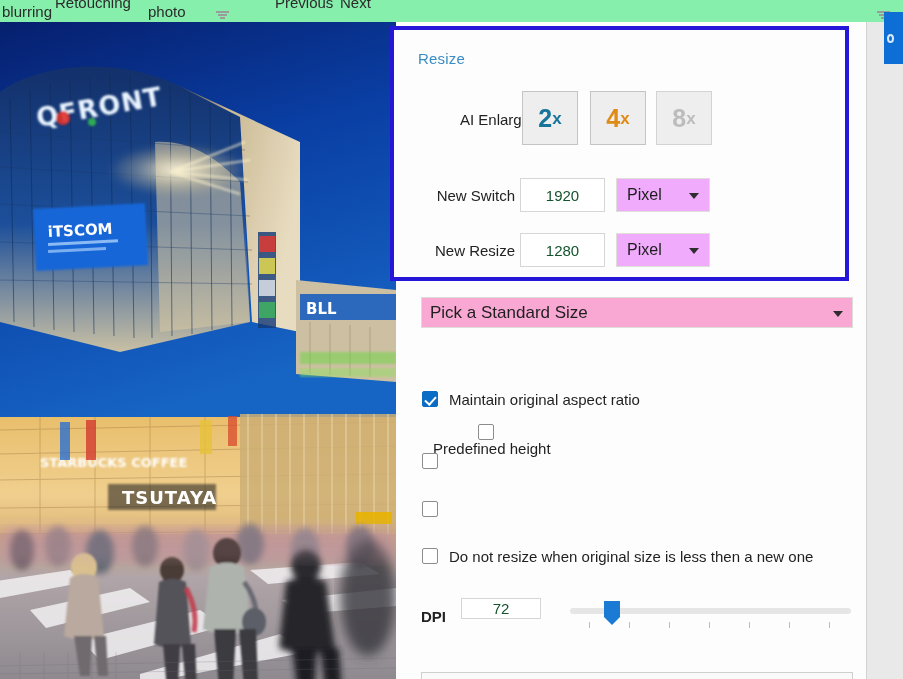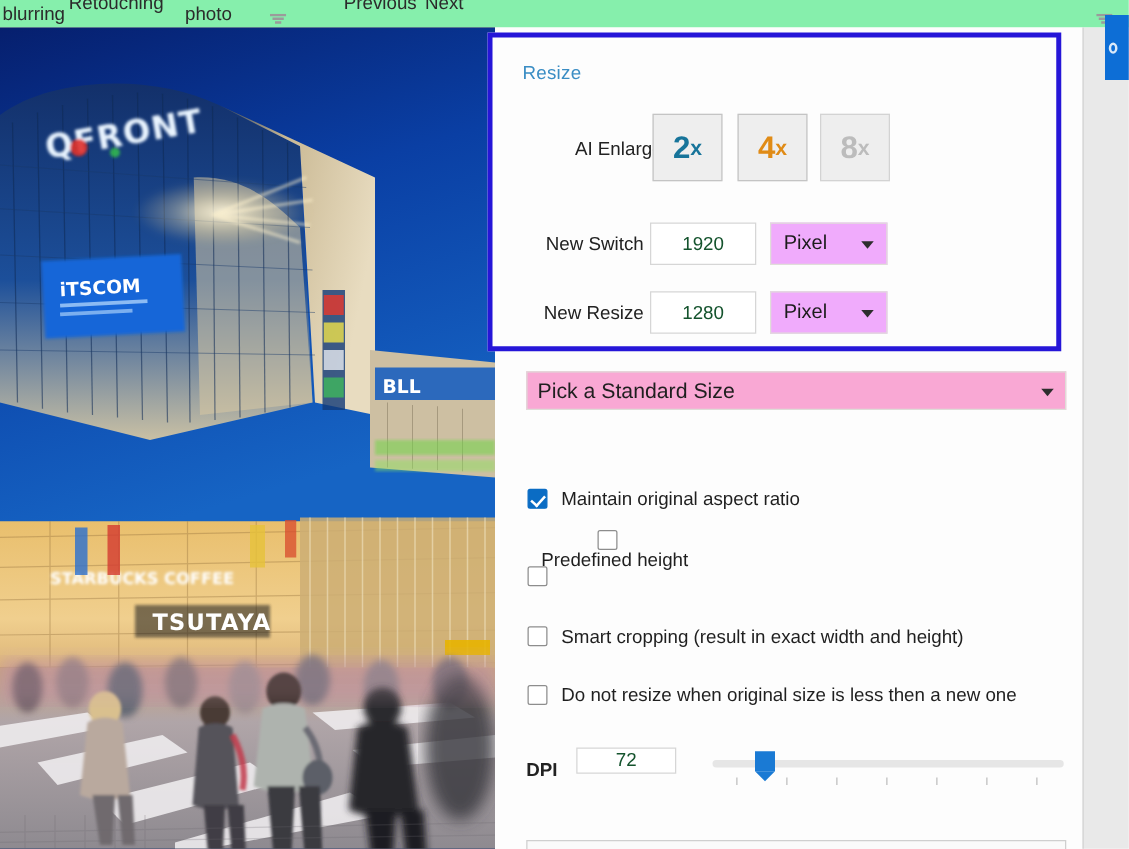--- a/index.html
+++ b/index.html
@@ -524,21 +524,20 @@
 </div>
 <div class="cbrow" style="top:424px;flex-direction:column;">
   <span class="cbox"></span>
   <span class="cblabel">Predefined height</span>
 </div>
 <div class="cbrow" style="top:452px;">
   <span class="cbox"></span>
 </div>
 <div class="cbrow" style="top:500px;">
   <span class="cbox"></span>
-  <span class="cblabel">Smart cropping (result in exact width and height)</span>
 </div>
 <div class="cbrow" style="top:547px;">
   <span class="cbox"></span>
   <span class="cblabel">Do not resize when original size is less then a new one</span>
 </div>
 
 <span class="field-label" style="left:421px; top:608px; width:32px; text-align:left;font-weight:bold;">DPI</span>
 <input class="tinput" id="in-dpi" type="text" value="72" style="">
 
 <div id="dpi-slider">

